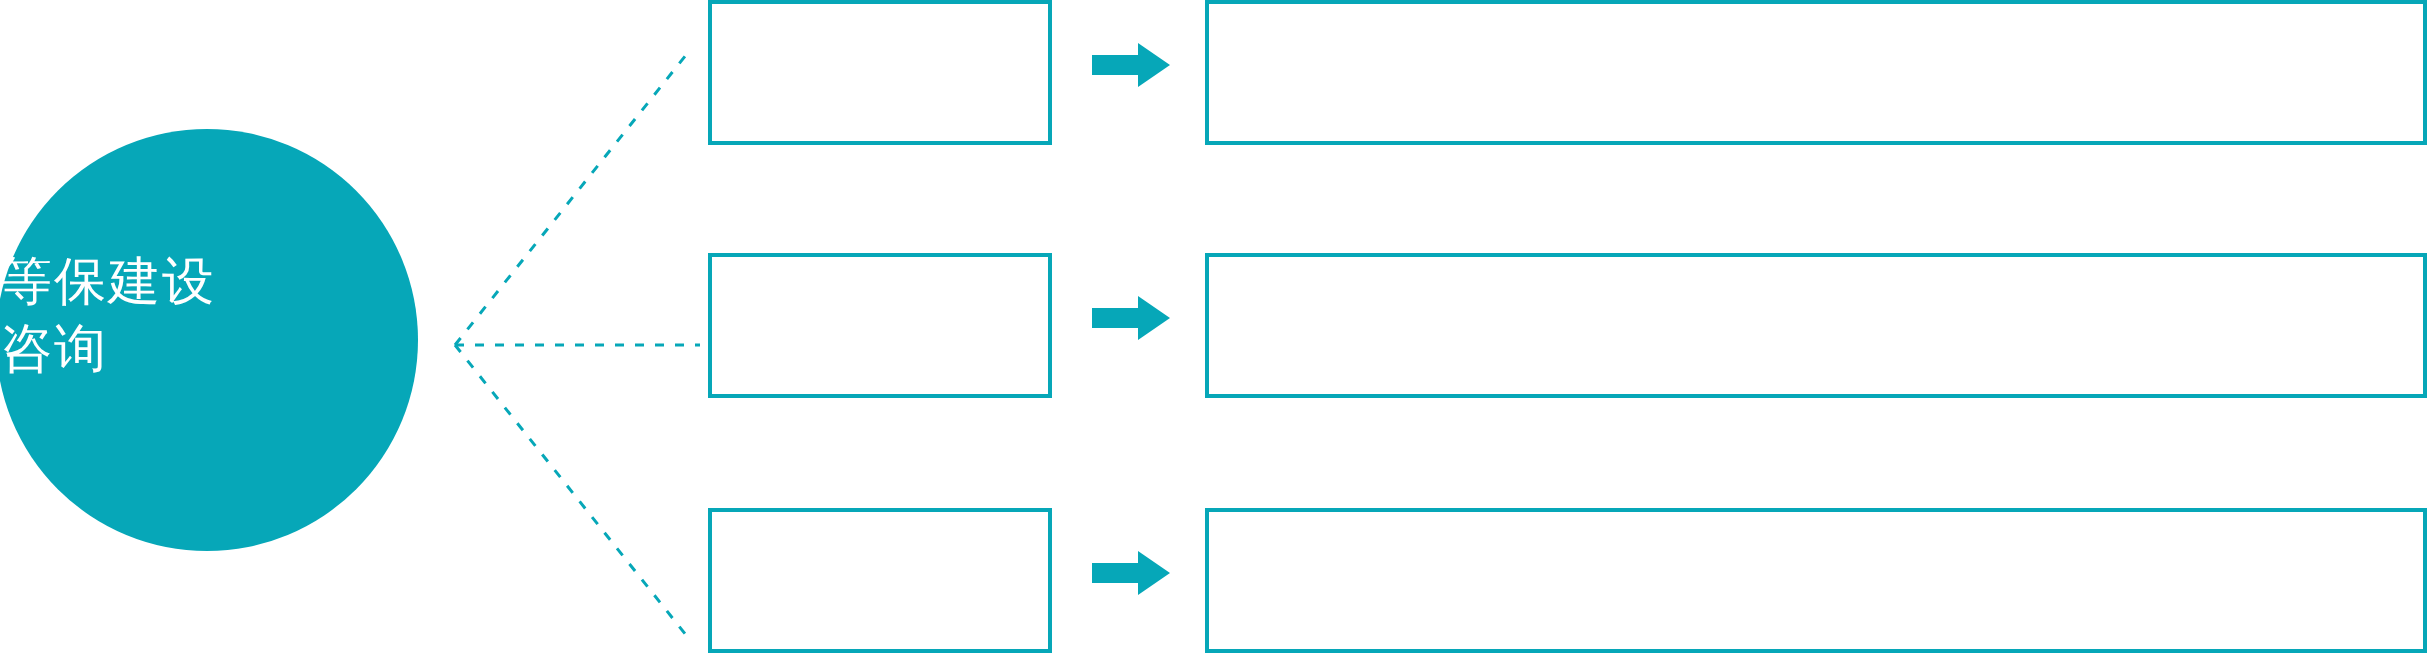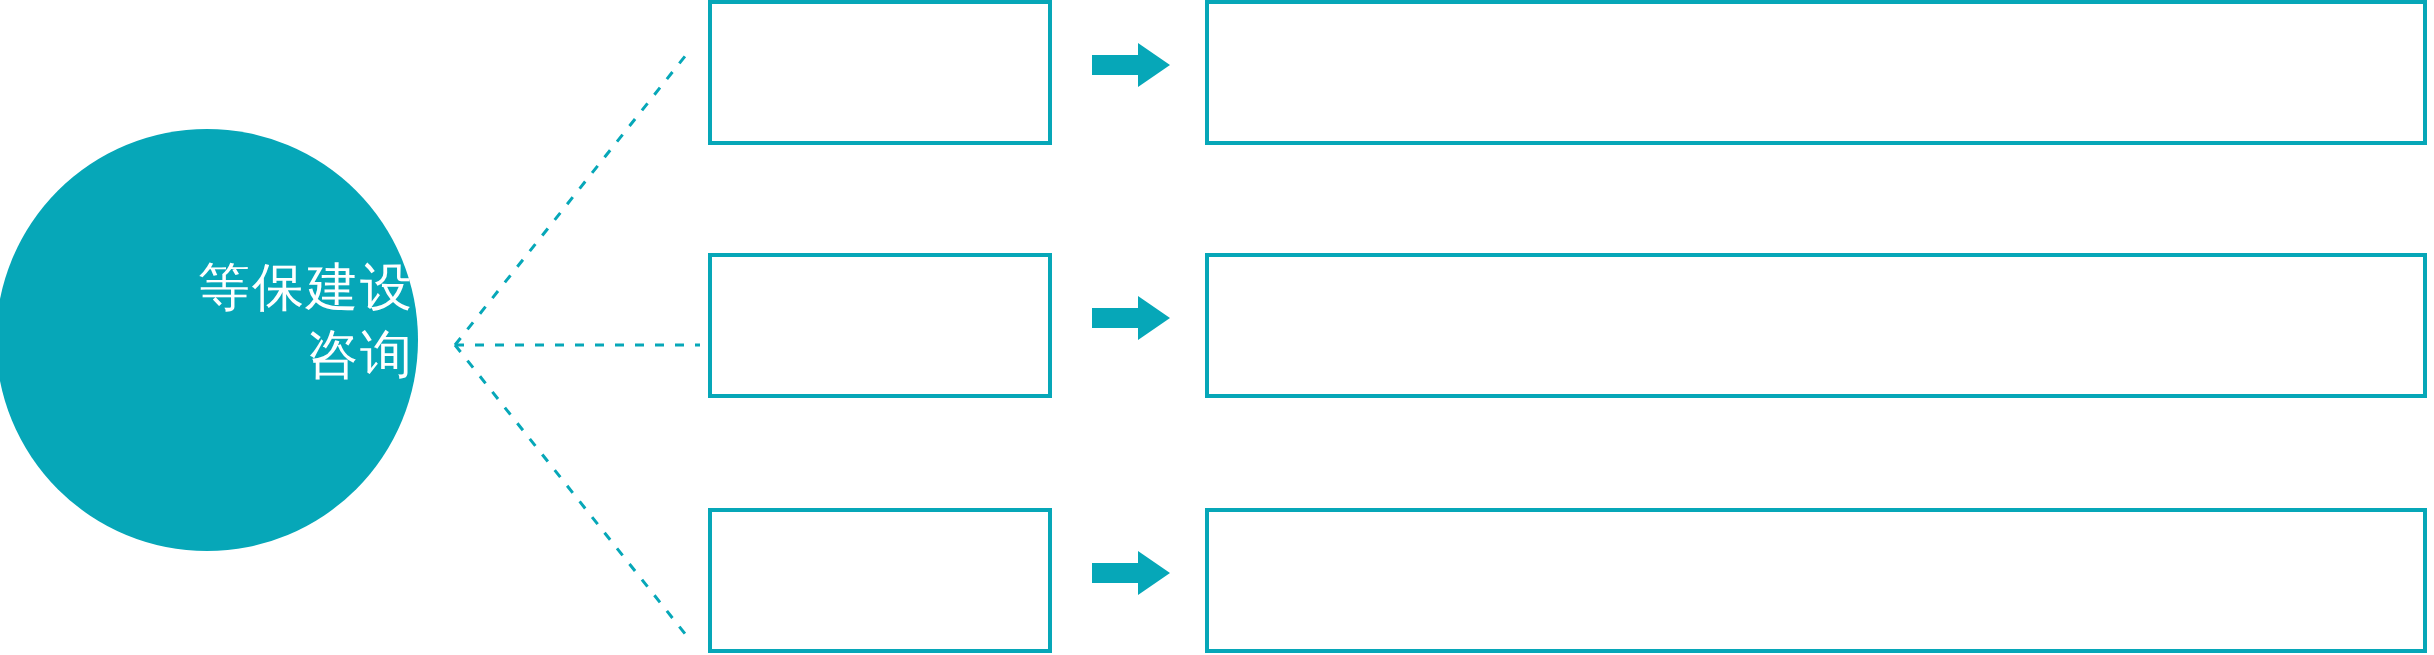--- a/index.html
+++ b/index.html
@@ -23,29 +23,28 @@
     top: 0;
     width: 2434px;
     height: 655px;
     display: block;
   }
   .hub-label {
     position: absolute;
     left: 0px;
     top: 248px;
     width: 414px;
-    text-align: right;
+    text-align: left;
     color: #ffffff;
     font-size: 52px;
     line-height: 1.28;
     letter-spacing: 2px;
     font-weight: 400;
     pointer-events: none;
     white-space: pre-line;
-    margin-top: 6px;
   }
   .node-box {
     position: absolute;
     box-sizing: border-box;
     border: 4px solid #06A7B8;
     background: #ffffff;
   }
   .node-box .node-text {
     display: block;
     padding: 10px 18px;

